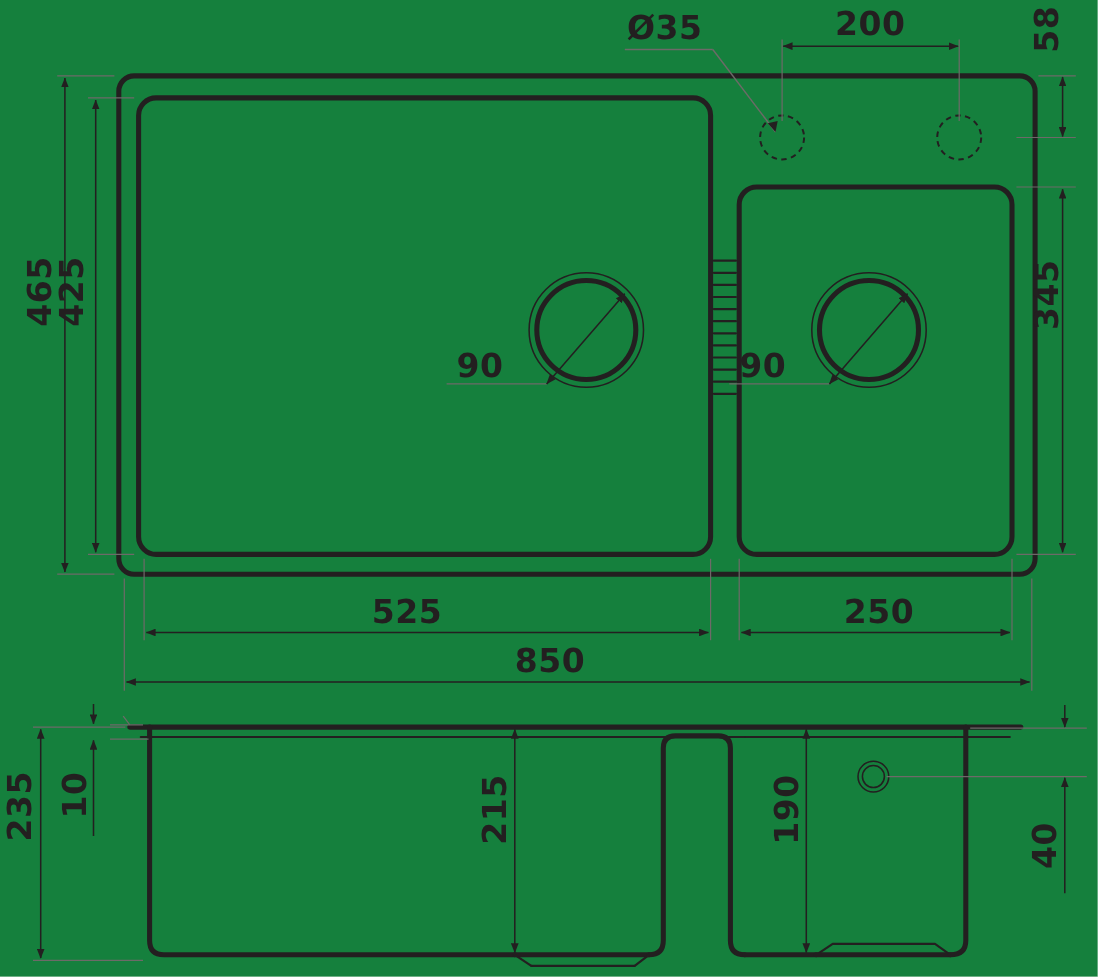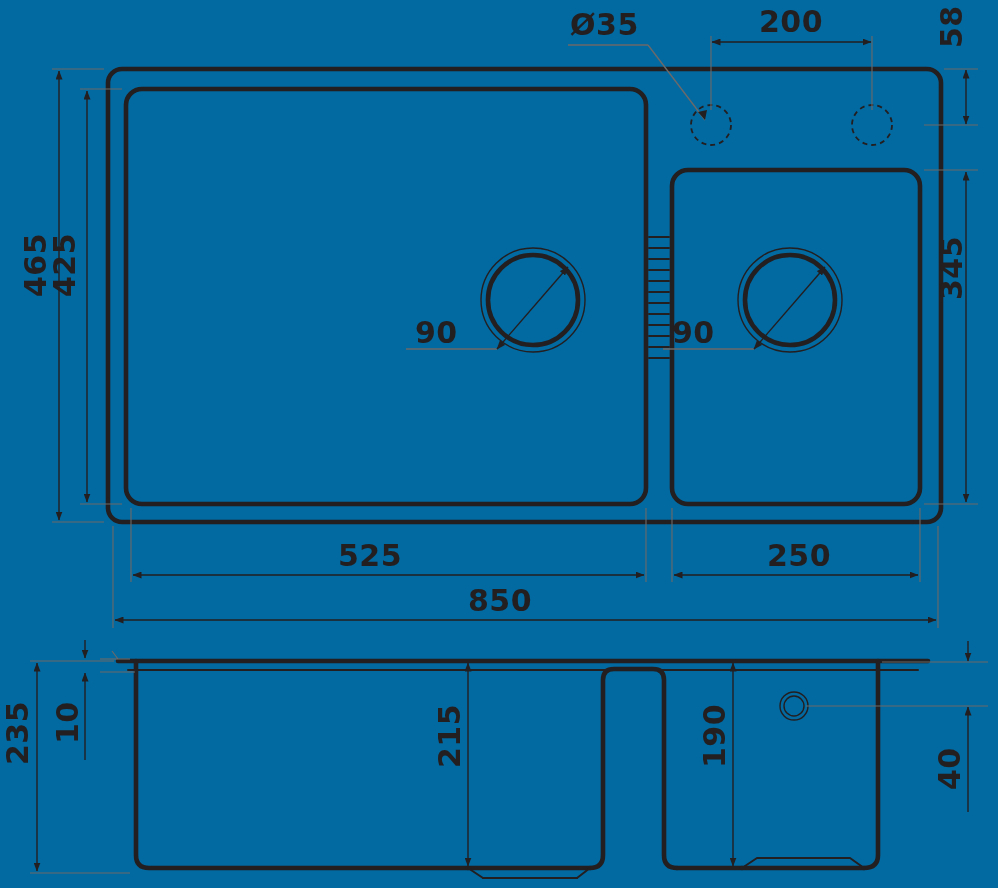--- a/index.html
+++ b/index.html
@@ -10,21 +10,21 @@
   body {
     width: 998px;
     height: 888px;
     font-family: "DejaVu Sans", sans-serif;
     overflow: hidden;
   }
   #sheet {
     position: relative;
     width: 998px;
     height: 888px;
-    background: #0369a1;
+    background: #15803d;
   }
   #sheet svg {
     position: absolute;
     left: 0;
     top: 0;
   }
   .dimtext {
     font-family: "DejaVu Sans", sans-serif;
     font-weight: bold;
     fill: #231f20;

